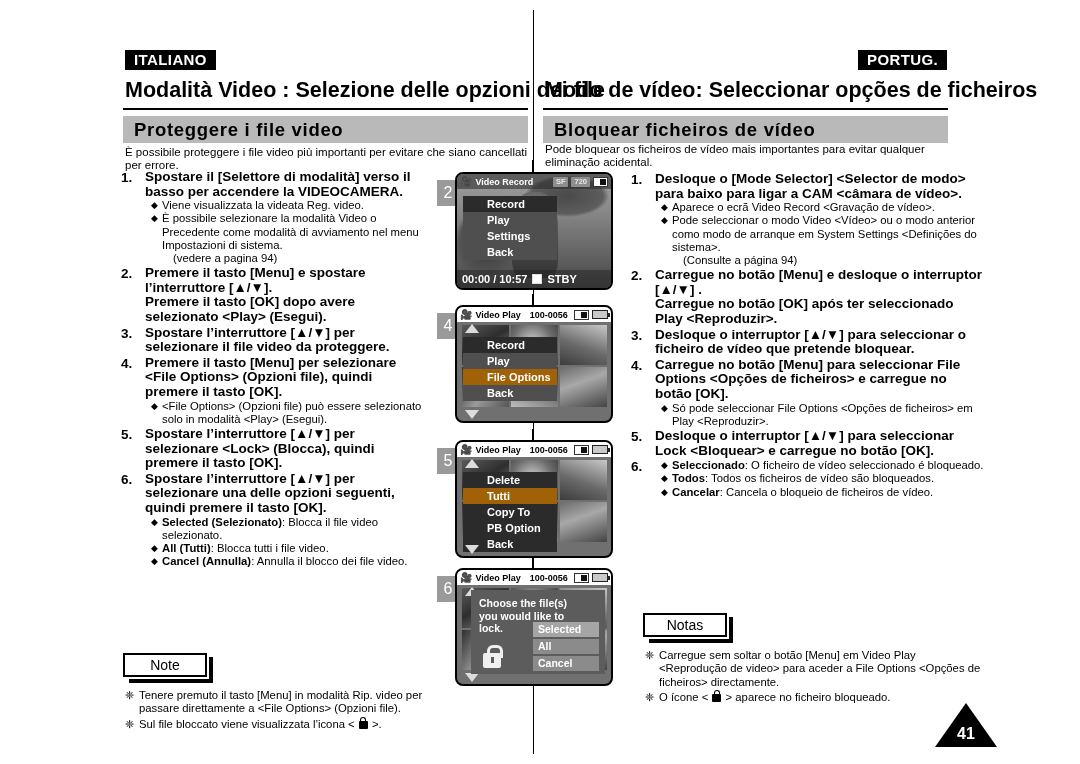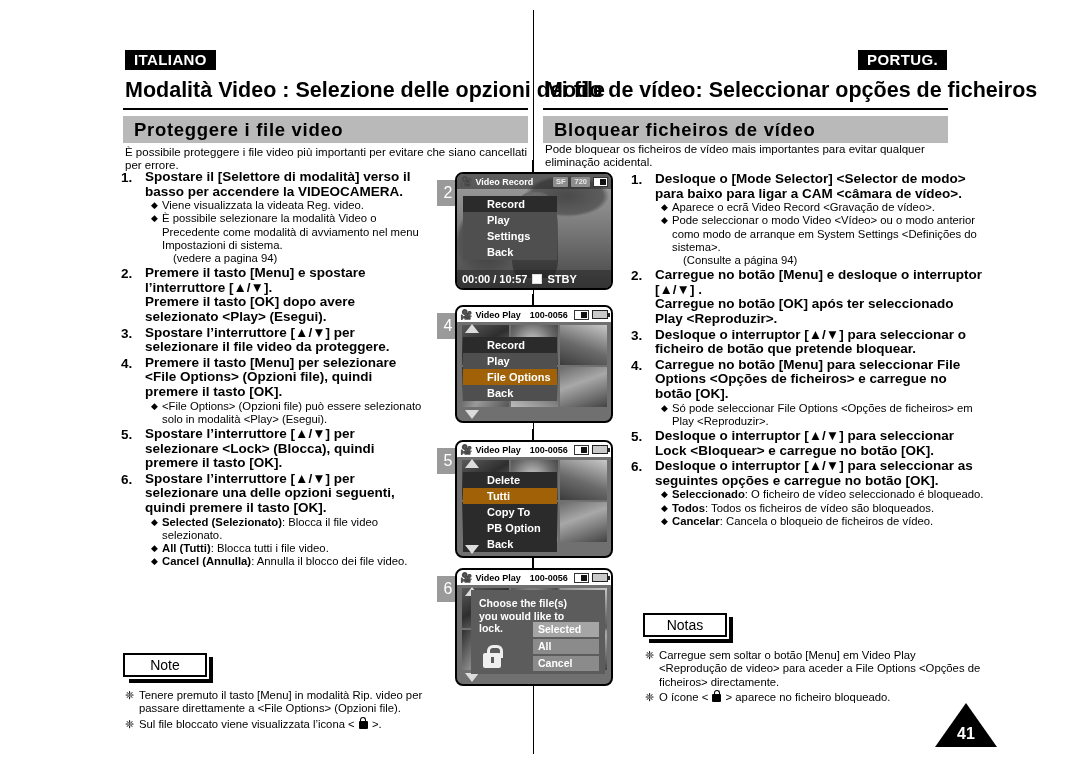--- a/index.html
+++ b/index.html
@@ -567,21 +567,21 @@
       </div>
       <div class="step">
         <div class="step-num">2.</div>
         <div class="step-body">
           <div class="step-head">Carregue no botão [Menu] e desloque o interruptor [▲/▼] .<br>Carregue no botão [OK] após ter seleccionado Play &lt;Reproduzir&gt;.</div>
         </div>
       </div>
       <div class="step">
         <div class="step-num">3.</div>
         <div class="step-body">
-          <div class="step-head">Desloque o interruptor [▲/▼] para seleccionar o ficheiro de botão que pretende bloquear.</div>
+          <div class="step-head">Desloque o interruptor [▲/▼] para seleccionar o ficheiro de vídeo que pretende bloquear.</div>
         </div>
       </div>
       <div class="step">
         <div class="step-num">4.</div>
         <div class="step-body">
           <div class="step-head">Carregue no botão [Menu] para seleccionar File Options &lt;Opções de ficheiros&gt; e carregue no botão [OK].</div>
           <div class="bullets">
             <div class="bullet">
               <span class="dot">◆</span>
               <span class="btxt">Só pode seleccionar File Options &lt;Opções de ficheiros&gt; em Play &lt;Reproduzir&gt;.</span>
@@ -591,21 +591,20 @@
       </div>
       <div class="step">
         <div class="step-num">5.</div>
         <div class="step-body">
           <div class="step-head">Desloque o interruptor [▲/▼] para seleccionar Lock &lt;Bloquear&gt; e carregue no botão [OK].</div>
         </div>
       </div>
       <div class="step">
         <div class="step-num">6.</div>
         <div class="step-body">
-          <div class="step-head">Desloque o interruptor [▲/▼] para seleccionar as seguintes opções e carregue no botão [OK].</div>
           <div class="bullets">
             <div class="bullet">
               <span class="dot">◆</span>
               <span class="btxt"><b>Seleccionado</b>: O ficheiro de vídeo seleccionado é bloqueado.</span>
             </div>
             <div class="bullet">
               <span class="dot">◆</span>
               <span class="btxt"><b>Todos</b>: Todos os ficheiros de vídeo são bloqueados.</span>
             </div>
             <div class="bullet">

